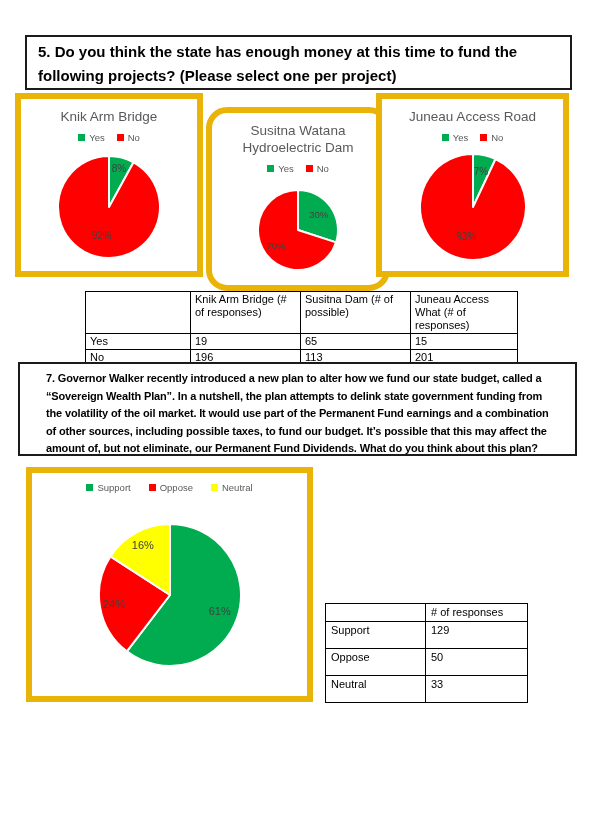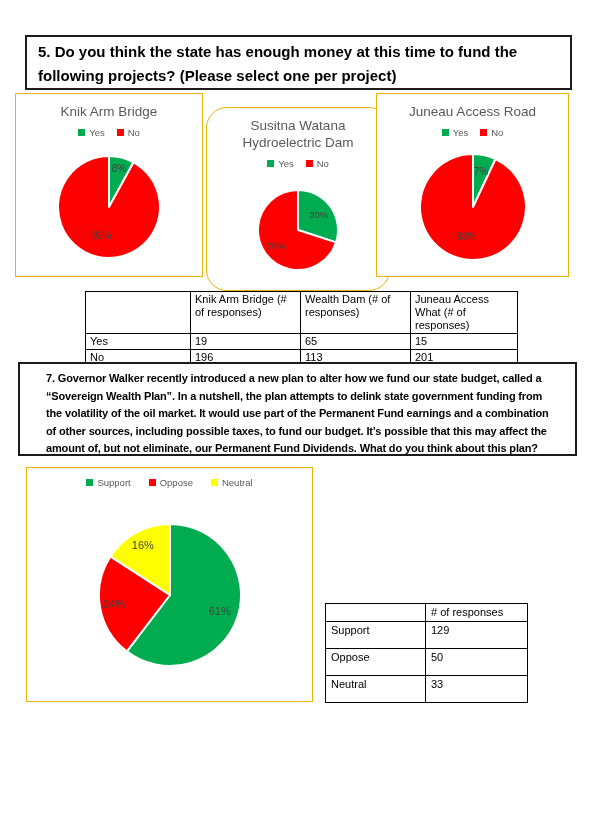--- a/index.html
+++ b/index.html
@@ -11,21 +11,21 @@
   
   .qbox { position:absolute; background:#fff; border:2px solid #1b1b1b; }
   .qbox p { font-weight:bold; }
   .q5 { left:25px; top:35px; width:547px; height:55px; padding:3px 11px; }
   .q5 p { font-size:15px; line-height:24px; }
   .q7 { left:18px; top:362px; width:559px; height:94px; padding:6px 26px; }
   .q7 p { font-size:11px; line-height:17.5px; letter-spacing:-0.15px; }
 
   
   .panel {
-    position:absolute; background:#fff; border:1px solid #eab308;
+    position:absolute; background:#fff; border:6px solid #eab308;
     display:flex; flex-direction:column; align-items:center;
   }
   .panel1 { left:15px;  top:93px; width:188px; height:184px; }
   .panel2 { left:206px; top:107px; width:184px; height:184px;border-radius:21px; }
   .panel3 { left:376px; top:93px; width:193px; height:184px; }
   .bigpanel { left:26px; top:467px; width:287px; height:235px; }
   .ctitle { color:#595959; font-size:13.5px; line-height:17px; margin-top:9px; text-align:center; }
   .panel2 .ctitle { max-width:148px; }
   .bigpanel .ctitle { font-size:15px; margin-top:11px; }
   .legend { display:flex; gap:12px; margin-top:7px; align-items:center; justify-content:center; }
@@ -121,21 +121,21 @@
           <text x="48.294276759470286" y="88.4996812619971" text-anchor="middle" font-size="10" fill="#404040">93%</text>
         </svg>
     </div>
   </div>
 
   <table class="t1">
     <tbody>
         <tr class="hdr">
       <th class="c0"></th>
       <th class="c1">Knik Arm Bridge (# of responses)</th>
-      <th class="c2">Wealth Dam (# of responses)</th>
+      <th class="c2">Susitna Dam (# of possible)</th>
       <th class="c3">Juneau Access What (# of responses)</th>
     </tr>
     <tr class="data">
       <td class="c0">Yes</td>
       <td class="c1">19</td>
       <td class="c2">65</td>
       <td class="c3">15</td>
     </tr>
     <tr class="data">
       <td class="c0">No</td>

